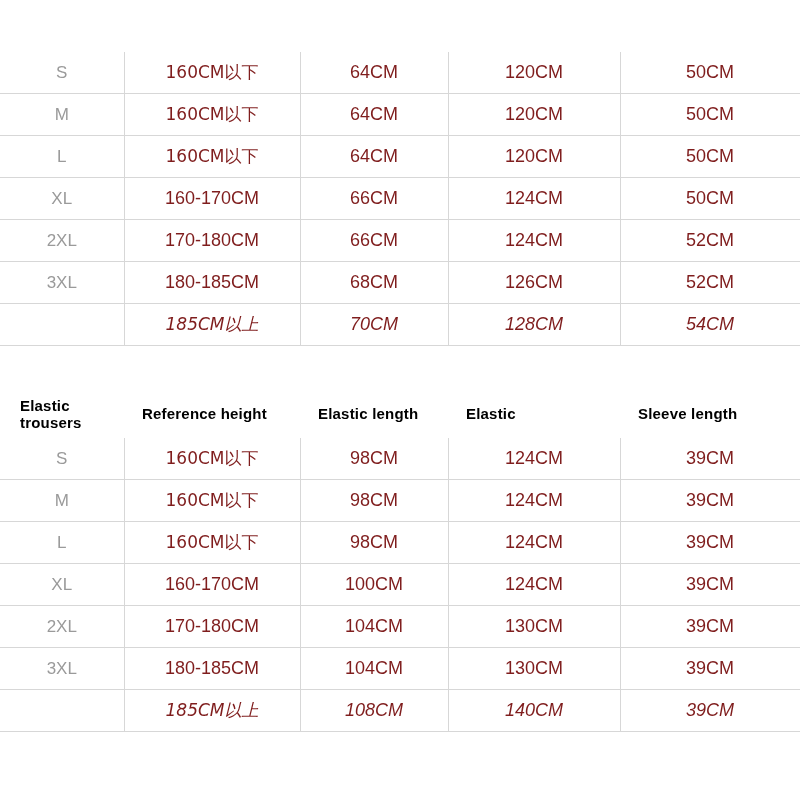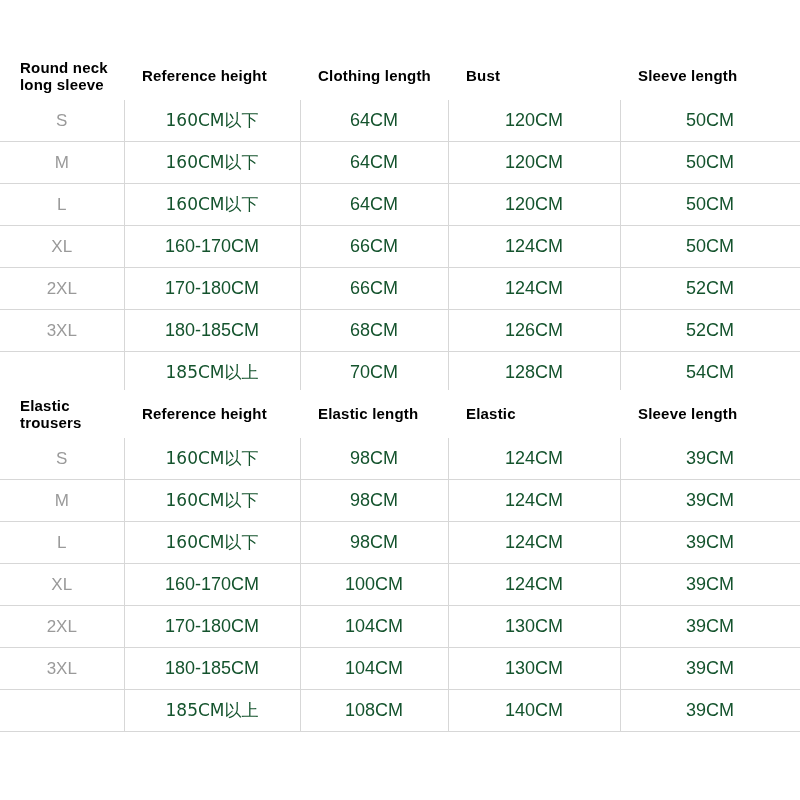--- a/index.html
+++ b/index.html
@@ -41,20 +41,21 @@
     height: 41px;
     vertical-align: middle;
     text-align: center;
     background: #ffffff;
   }
   .size-table tr td:first-child {
     border-left: none;
   }
   .size-table tr:last-child td {
     border-bottom: 1px solid #d7d7d7;
+    font-style: italic;
   }
 
   
   .hdr td {
     border: none;
     background: #ffffff;
     height: 48px;
     text-align: left;
     font-weight: bold;
     font-size: 15px;
@@ -70,21 +71,21 @@
     padding-left: 20px;
   }
 
   
   .size-cell {
     color: #9a9a9a;
     font-size: 17px;
   }
   
   .data-cell {
-    color: #14532d;
+    color: #7f1d1d;
     font-size: 18px;
   }
   .data-cell.cjk {
     font-family: "DejaVu Sans", "Liberation Sans", sans-serif;
     font-size: 17px;
   }
 
   .block-1 { position: absolute; top: 52px; left: 0; }
   .block-2 { position: absolute; top: 390px; left: 0; }
 </style>
@@ -96,40 +97,20 @@
   <div class="block-1">
     <table class="size-table">
       <colgroup>
         <col class="c0">
           <col class="c1">
           <col class="c2">
           <col class="c3">
           <col class="c4">
       </colgroup>
       <tbody>
-        <tr class="hdr">
-          <td class="first">
-            <span class="pad">
-              <span>Round neck</span><br>
-              <span>long sleeve</span>
-            </span>
-          </td>
-          <td>
-            <span class="pad">Reference height</span>
-          </td>
-          <td>
-            <span class="pad">Clothing length</span>
-          </td>
-          <td>
-            <span class="pad">Bust</span>
-          </td>
-          <td>
-            <span class="pad">Sleeve length</span>
-          </td>
-        </tr>
 
         <tr>
           <td class="size-cell">S</td>
           <td class="data-cell cjk">160CM以下</td>
           <td class="data-cell">64CM</td>
           <td class="data-cell">120CM</td>
           <td class="data-cell">50CM</td>
         </tr>
         <tr>
           <td class="size-cell">M</td>

